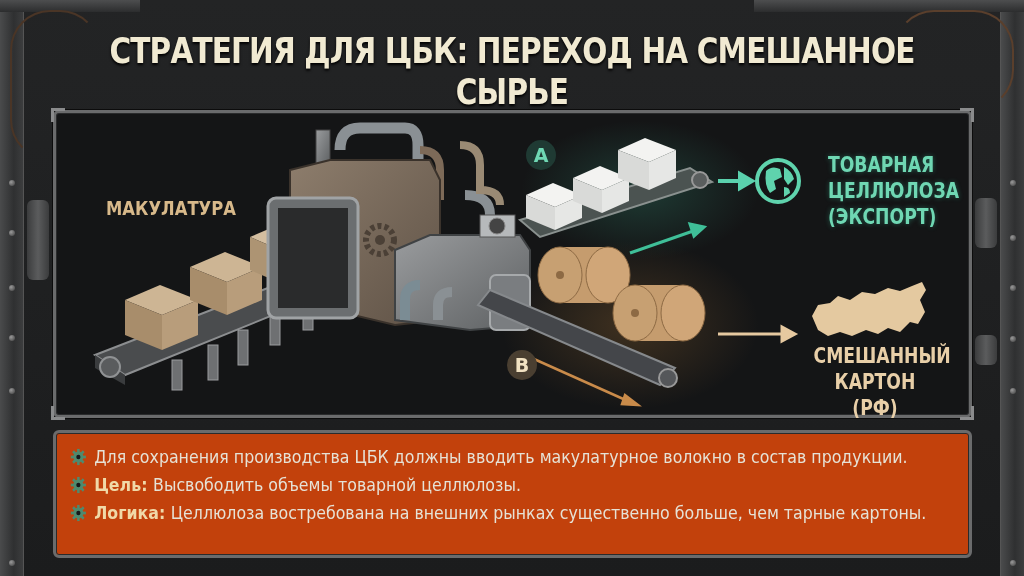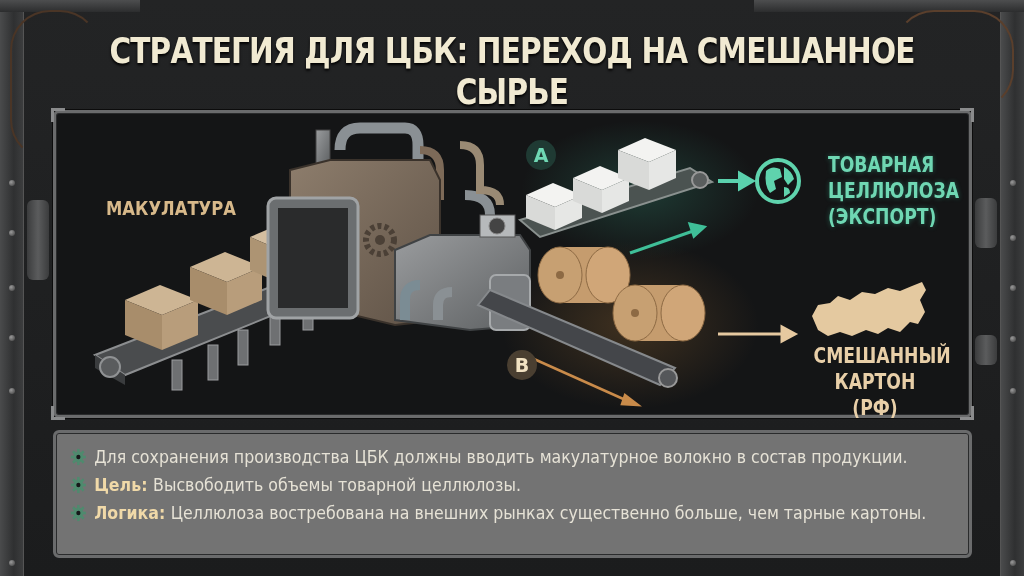--- a/index.html
+++ b/index.html
@@ -48,21 +48,21 @@
     border: 3px solid #6a6b6c;
     border-radius: 6px;
     box-shadow: inset 0 0 0 1px #2a2b2c, 0 0 0 1px #0c0c0c;
   }
   .panel .corner {
     position: absolute; width: 14px; height: 14px; border: 3px solid #8a8b8c;
   }
 
   .info {
     position: absolute; left: 53px; top: 430px; width: 919px; height: 128px;
-    background: #737373;
+    background: #c2410c;
     border: 3px solid #6a6b6c; border-radius: 6px;
     box-shadow: inset 0 0 0 1px #2a2b2c;
     padding: 10px 14px;
   }
   .info-row {
     display: flex; align-items: center; height: 28px;
     color: #e6e2d6; font-size: 17px; font-family: "DejaVu Sans", sans-serif;
     transform-origin: left center; transform: scaleX(0.93);
     white-space: nowrap;
   }

